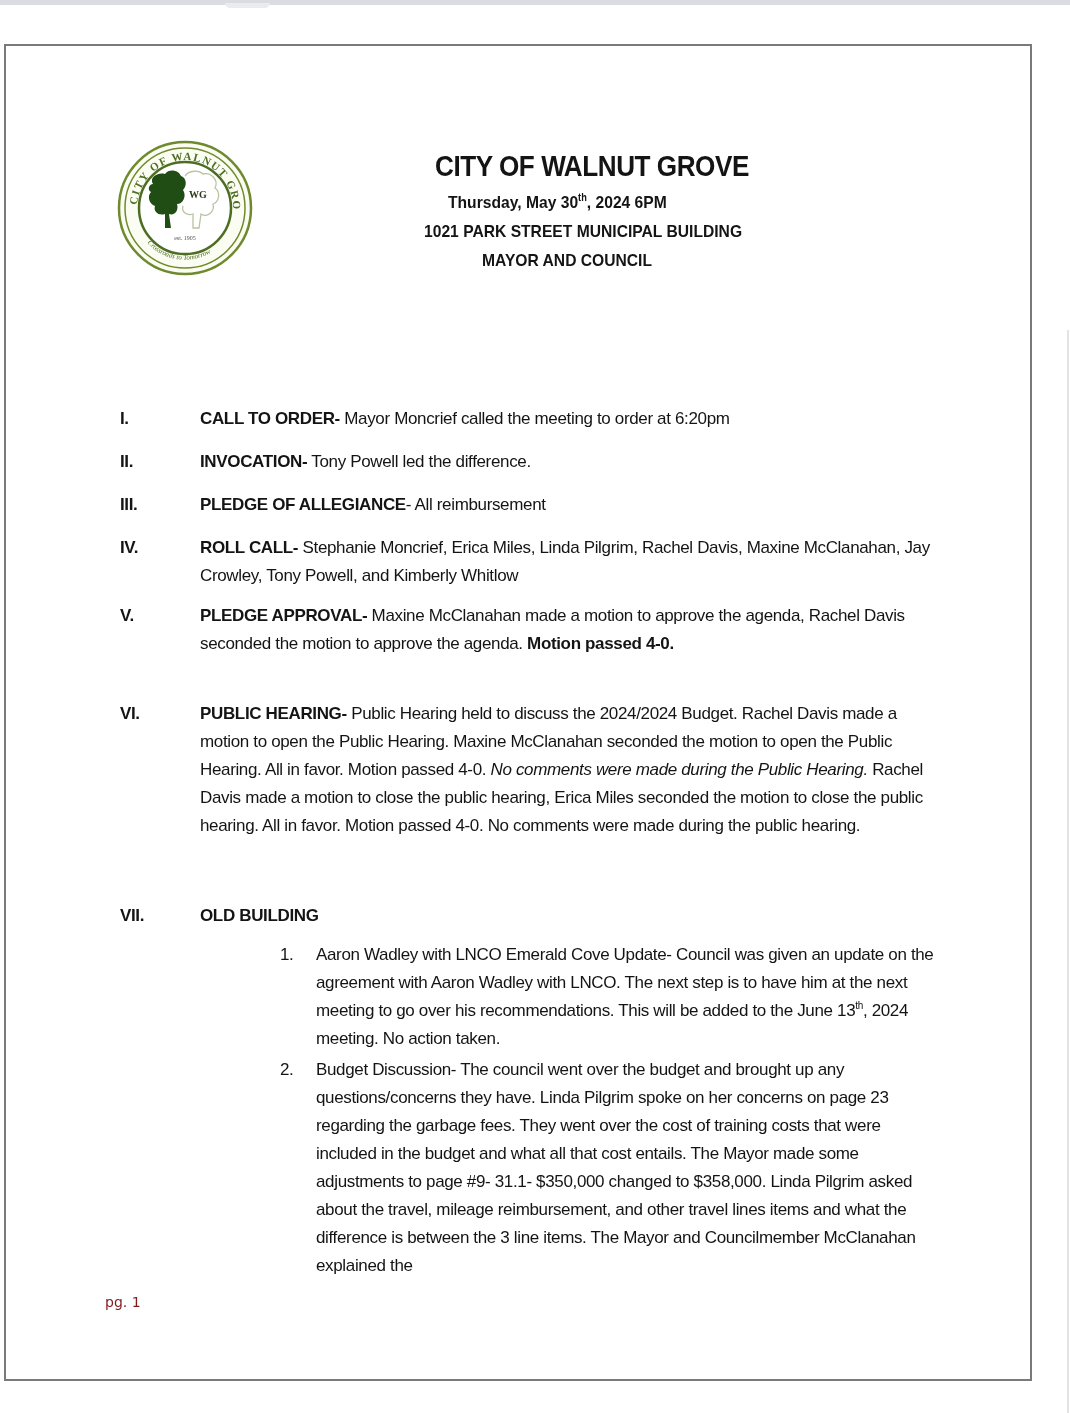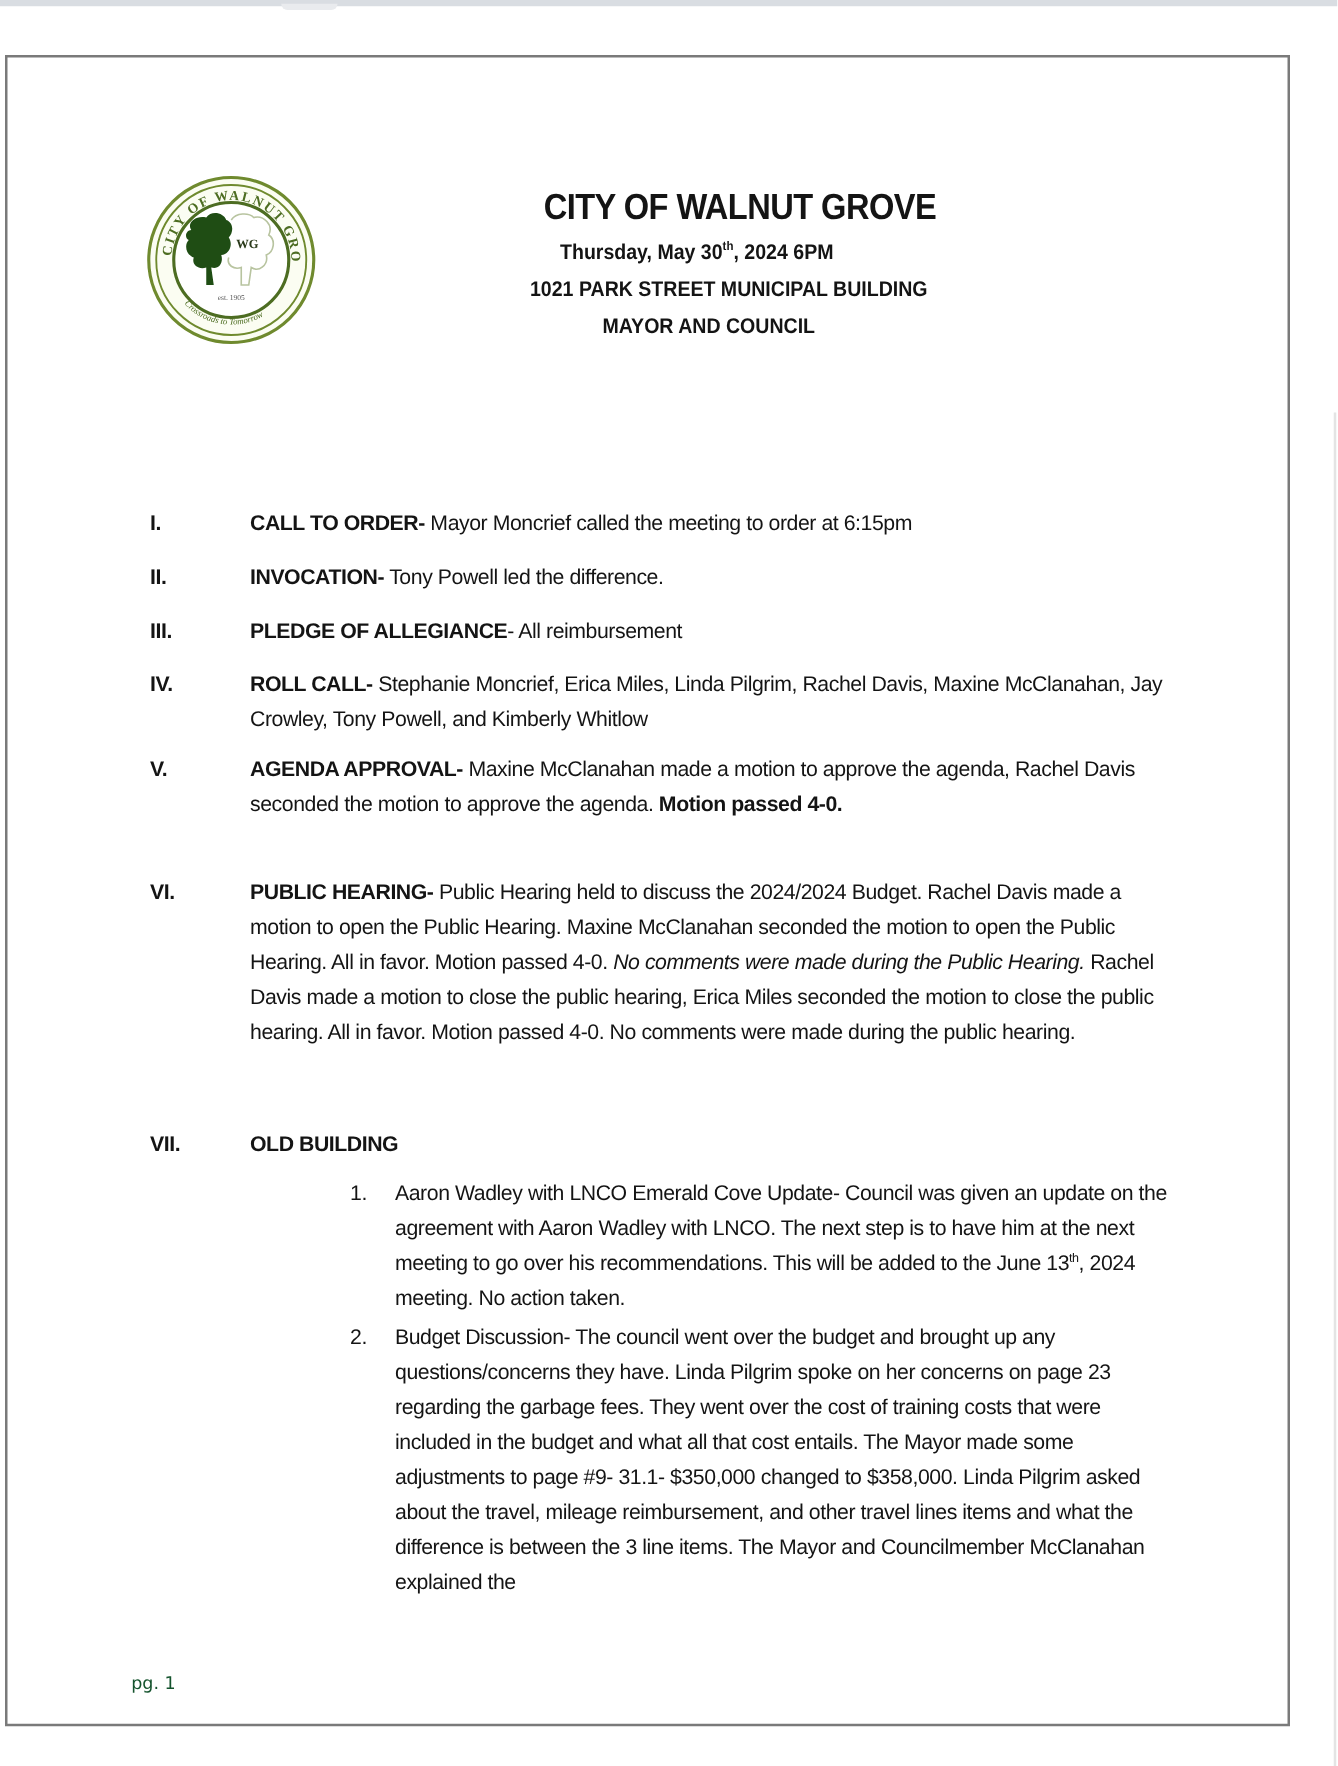--- a/index.html
+++ b/index.html
@@ -49,21 +49,21 @@
   .item-body { position: absolute; left: 80px; width: 730px; }
   .item-body b { font-weight: bold; text-align: center; }
   .item-body i { font-style: italic; font-weight: normal; }
   .sub-list { position: absolute; left: 160px; width: 640px; }
   .sub-item { position: absolute; left: 0; width: 640px; }
   .sub-num { position: absolute; left: 0; top: 0; }
   .sub-text { position: absolute; left: 36px; width: 620px; }
   .sub-text sup { font-size: 10px; line-height: 0; }
 
   .page-num {
-    position: absolute; left: 105px; top: 1339px; font-size: 14px; color: #14532d;
+    position: absolute; left: 105px; top: 1294px; font-size: 14px; color: #7f1d1d;
     font-family: "DejaVu Sans", sans-serif;
   }
 </style>
 </head>
 <body>
 
 <div class="scan-top"></div>
 <div class="scan-tab"></div>
 <div class="scan-right"></div>
 
@@ -95,41 +95,41 @@
   <div class="h-title">CITY OF WALNUT GROVE</div>
   <div class="h-line h-date"><span>Thursday, May 30</span><sup>th</sup><span>, 2024 6PM</span></div>
   <div class="h-line h-addr">1021 PARK STREET MUNICIPAL BUILDING</div>
   <div class="h-line h-body">MAYOR AND COUNCIL</div>
 </div>
 
 <div class="minutes">
 
   <div class="item" style="top:0">
     <span class="numeral">I.</span>
-    <div class="item-body"><b>CALL TO ORDER-</b><span> Mayor Moncrief called the meeting to order at 6:15pm</span></div>
+    <div class="item-body"><b>CALL TO ORDER-</b><span> Mayor Moncrief called the meeting to order at 6:20pm</span></div>
   </div>
 
   <div class="item" style="top:43px">
     <span class="numeral">II.</span>
     <div class="item-body"><b>INVOCATION-</b><span> Tony Powell led the difference.</span></div>
   </div>
 
   <div class="item" style="top:86px">
     <span class="numeral">III.</span>
     <div class="item-body"><b>PLEDGE OF ALLEGIANCE</b><span>- All reimbursement</span></div>
   </div>
 
   <div class="item" style="top:129px">
     <span class="numeral">IV.</span>
     <div class="item-body"><b>ROLL CALL-</b><span> Stephanie Moncrief, Erica Miles, Linda Pilgrim, Rachel Davis, Maxine McClanahan, Jay Crowley, Tony Powell, and Kimberly Whitlow</span></div>
   </div>
 
   <div class="item" style="top:197px">
     <span class="numeral">V.</span>
-    <div class="item-body"><b>AGENDA APPROVAL-</b><span> Maxine McClanahan made a motion to approve the agenda, Rachel Davis seconded the motion to approve the agenda. </span><b>Motion passed 4-0.</b></div>
+    <div class="item-body"><b>PLEDGE APPROVAL-</b><span> Maxine McClanahan made a motion to approve the agenda, Rachel Davis seconded the motion to approve the agenda. </span><b>Motion passed 4-0.</b></div>
   </div>
 
   <div class="item" style="top:295px">
     <span class="numeral">VI.</span>
     <div class="item-body"><b>PUBLIC HEARING-</b><span> Public Hearing held to discuss the 2024/2024 Budget. Rachel Davis made a motion to open the Public Hearing. Maxine McClanahan seconded the motion to open the Public Hearing. All in favor. Motion passed 4-0. </span><i>No comments were made during the Public Hearing.</i><span> Rachel Davis made a motion to close the public hearing, Erica Miles seconded the motion to close the public hearing. All in favor. Motion passed 4-0. No comments were made during the public hearing.</span></div>
   </div>
 
   <div class="item" style="top:497px">
     <span class="numeral">VII.</span>
     <div class="item-body"><b>OLD BUILDING</b></div>

